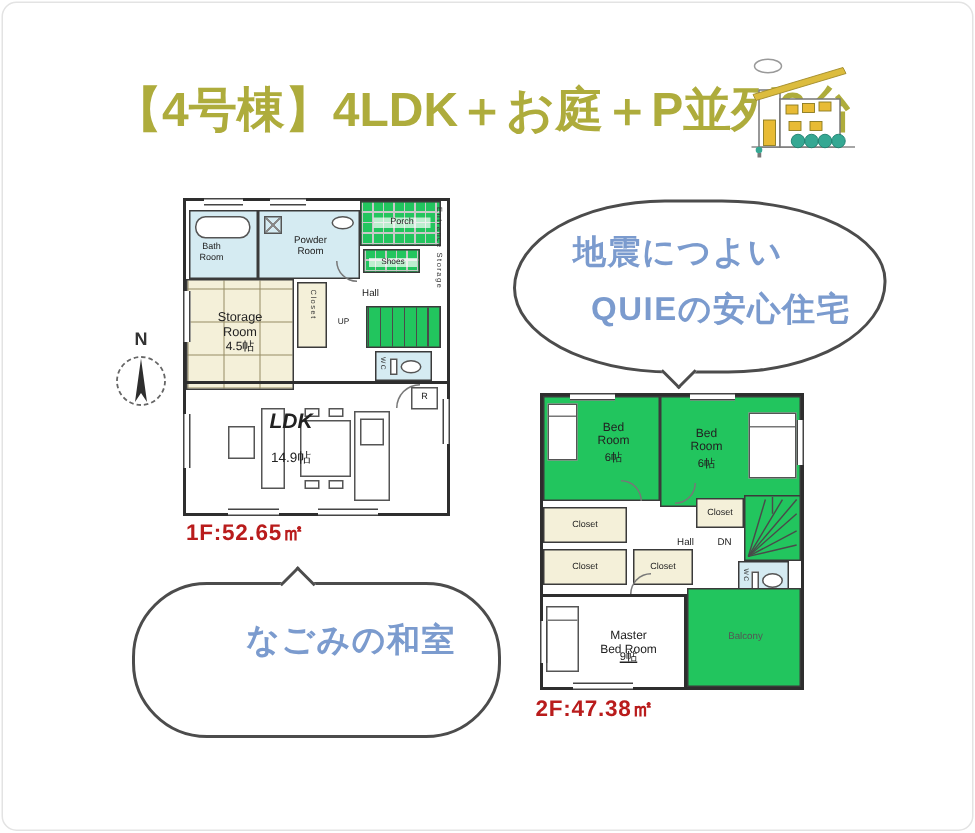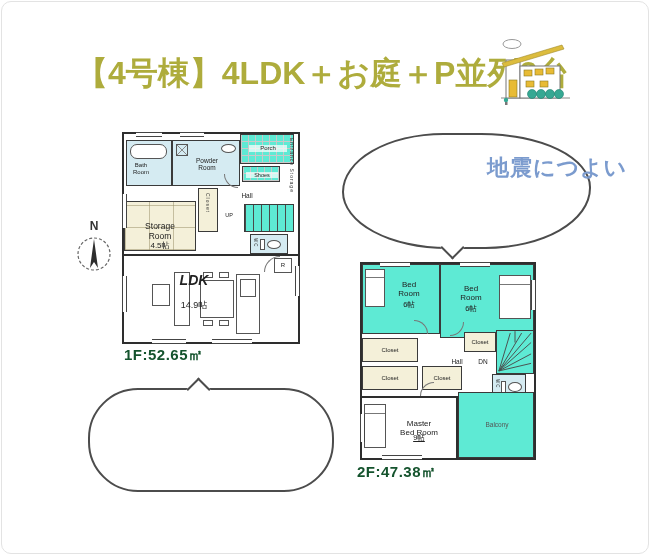--- a/index.html
+++ b/index.html
@@ -8,21 +8,21 @@
     font-family:"Liberation Sans","DejaVu Sans",sans-serif;overflow:hidden;
   }
   .frame{position:absolute;inset:1px;border:1px solid #e3e3e3;border-radius:10px;}
   .abs{position:absolute;box-sizing:border-box;}
   .title{
     position:absolute;left:76px;top:52px;width:440px;margin:0;
     font-size:32px;font-weight:bold;color:#aeac3c;letter-spacing:0px;white-space:nowrap;
   }
   
   .plan{position:absolute;box-sizing:border-box;border:2px solid #2e2e2e;background:#fff;}
-  .room{position:absolute;box-sizing:border-box;border:1px solid #3a3a3a;background:#5eead4;}
+  .room{position:absolute;box-sizing:border-box;border:1px solid #3a3a3a;background:#22c55e;}
   .wet{background:#d5ebf2;}
   .cream{background:#f4f0d9;}
   .tatami{
     background-color:#f4f0d9;
     background-image:
       repeating-linear-gradient(0deg, rgba(150,140,100,.5) 0 1px, transparent 1px 22px),
       repeating-linear-gradient(90deg, rgba(150,140,100,.5) 0 1px, transparent 1px 24px);
   }
   .tile{
     background-image:
@@ -49,25 +49,25 @@
       linear-gradient(45deg,transparent 46%,#888 46% 54%,transparent 54%),
       linear-gradient(-45deg,transparent 46%,#888 46% 54%,transparent 54%);}
   .oval{position:absolute;box-sizing:border-box;border:1px solid #555;border-radius:50%;background:#fff;}
   
   .bubble{
     position:absolute;background:#fff;border:2px solid #4c4c4c;
     color:#7b9bce;font-weight:bold;font-size:22px;
   }
   .b1{border-radius:48% 52% 50% 50% / 60% 55% 62% 58%;}
   .b2{border-radius:50px;}
-  .bline{position:relative;letter-spacing:1px;white-space:nowrap;text-align:right;}
+  .bline{position:relative;letter-spacing:1px;white-space:nowrap;}
   .tail{position:absolute;width:15px;height:15px;background:#fff;}
   .tail-down{border-right:2px solid #4c4c4c;border-bottom:2px solid #4c4c4c;transform:rotate(45deg);}
   .tail-up{border-left:2px solid #4c4c4c;border-top:2px solid #4c4c4c;transform:rotate(45deg);}
-  .arealbl{position:absolute;font-size:15px;font-weight:bold;color:#14532d;letter-spacing:.5px;}
+  .arealbl{position:absolute;font-size:15px;font-weight:bold;color:#b91c1c;letter-spacing:.5px;}
 </style>
 </head>
 <body>
 
 <div class="frame"></div>
 
 <h1 class="title">【4号棟】4LDK＋お庭＋P並列2台</h1>
 
 <svg class="abs" style="left:496px;top:36px;width:80px;height:70px;" viewBox="0 0 80 70">
   <ellipse cx="16" cy="8" rx="9" ry="4.5" fill="#fff" stroke="#999" stroke-width="1"></ellipse>
@@ -113,21 +113,21 @@
   <div class="room tile" style="left:116px;top:0px;width:54px;height:30px;">
     <span class="lbl" style="left:8px;top:10px;width:38px;font-size:6px;background:rgba(255,255,255,.7);">Porch</span>
   </div>
 
   <div class="room tile" style="left:118px;top:32px;width:38px;height:16px;">
     <span class="lbl" style="left:3px;top:5px;width:32px;font-size:5.5px;background:rgba(255,255,255,.7);">Shoes</span>
   </div>
 
   <span class="vlbl" style="left:165px;top:4px;height:94px;font-size:5px;">Entrance Storage</span>
 
-  <div class="room tatami" style="left:0px;top:52px;width:72px;height:50px;margin-top:15px;">
+  <div class="room tatami" style="left:0px;top:52px;width:72px;height:74px;">
     <span class="lbl" style="left:4px;top:20px;width:62px;font-size:8.5px;">Storage
 Room</span>
     <span class="lbl" style="left:4px;top:40px;width:62px;font-size:8px;">4.5帖</span>
   </div>
 
   <div class="room cream" style="left:74px;top:54px;width:20px;height:44px;">
     <span class="vlbl" style="left:6px;top:4px;height:36px;font-size:5px;">Closet</span>
   </div>
 
   <span class="lbl" style="left:108px;top:58px;width:30px;font-size:6.5px;">Hall</span>
@@ -168,20 +168,21 @@
   <div class="win-h" style="bottom:-2px;left:28px;width:34px;"></div>
   <div class="win-h" style="bottom:-2px;left:88px;width:40px;"></div>
   <div class="win-v" style="right:-2px;top:132px;height:30px;"></div>
 </div>
 
 <div class="arealbl" style="left:124px;top:346px;">1F:52.65㎡</div>
 
 <div class="bubble b1" style="left:342px;top:133px;width:245px;height:112px;">
   <div class="tail tail-down" style="left:100px;bottom:-9px;"></div>
   <div class="bline" style="top:18px;left:38px;">地震につよい</div>
+  <div class="bline" style="top:26px;left:50px;">QUIEの安心住宅</div>
 </div>
 
 <div class="plan" style="left:360px;top:262px;width:176px;height:198px;">
 
   <div class="room" style="left:0px;top:0px;width:78px;height:70px;">
     <div class="furn" style="left:2px;top:4px;width:20px;height:38px;">
       <div style="position:absolute;left:0;top:7px;width:100%;border-top:1px solid #777;"></div>
     </div>
     <span class="lbl" style="left:24px;top:16px;width:44px;font-size:8px;">Bed
 Room</span>
@@ -252,13 +253,14 @@
   <div class="win-h" style="top:-2px;left:98px;width:30px;"></div>
   <div class="win-v" style="right:-2px;top:16px;height:30px;"></div>
   <div class="win-v" style="left:-2px;top:150px;height:28px;"></div>
   <div class="win-h" style="bottom:-2px;left:20px;width:40px;"></div>
 </div>
 
 <div class="arealbl" style="left:357px;top:463px;">2F:47.38㎡</div>
 
 <div class="bubble b2" style="left:88px;top:388px;width:242px;height:100px;">
   <div class="tail tail-up" style="left:100px;top:-9px;"></div>
+  <div class="bline" style="top:22px;left:74px;">なごみの和室</div>
 </div>
 
 </body></html>

